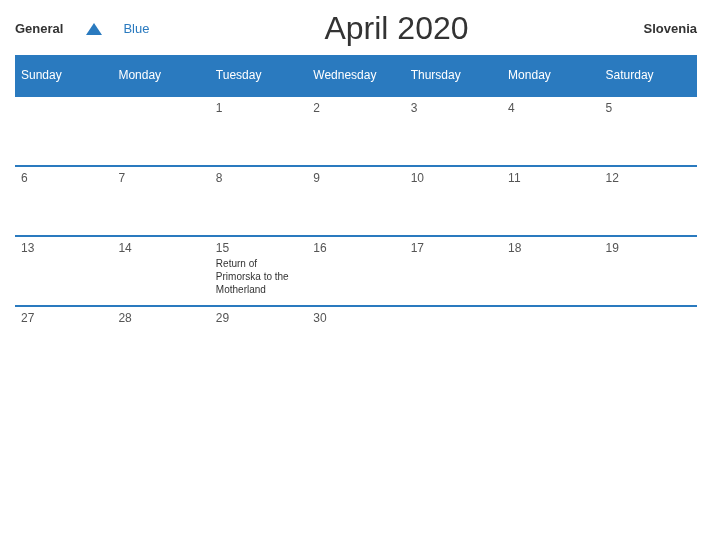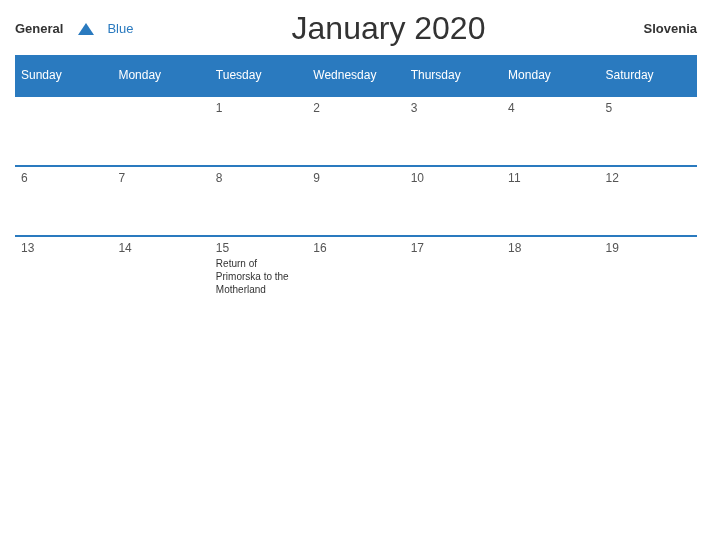--- a/index.html
+++ b/index.html
@@ -18,21 +18,21 @@
     }
     .header {
       display: flex;
       align-items: center;
       justify-content: space-between;
       margin-bottom: 8px;
     }
     .logo {
       display: flex;
       align-items: center;
-      gap: 12px;
+      gap: 20px;
     }
     .logo-general {
       font-size: 13px;
       font-weight: bold;
       color: #333;
     }
     .logo-blue {
       font-size: 13px;
       font-weight: normal;
       color: #2a7abf;
@@ -97,21 +97,21 @@
 
 <div class="page">
   <div class="header">
     <div class="logo">
       <span class="logo-general">General</span>
       <svg class="logo-flag" viewBox="0 0 18 14">
         <polygon points="9,1 17,13 1,13" fill="#2a7abf"></polygon>
       </svg>
       <span class="logo-blue">Blue</span>
     </div>
-    <h1 class="title">January 2020</h1>
+    <h1 class="title">April 2020</h1>
     <div class="country">Slovenia</div>
   </div>
 
   <table class="calendar">
     <thead>
       <tr>
         <th>Sunday</th>
         <th>Monday</th>
         <th>Tuesday</th>
         <th>Wednesday</th>
@@ -180,15 +180,32 @@
           <td>
             <span class="day-number">17</span>
           </td>
           <td>
             <span class="day-number">18</span>
           </td>
           <td>
             <span class="day-number">19</span>
           </td>
         </tr>
+        <tr>
+          <td>
+            <span class="day-number">27</span>
+          </td>
+          <td>
+            <span class="day-number">28</span>
+          </td>
+          <td>
+            <span class="day-number">29</span>
+          </td>
+          <td>
+            <span class="day-number">30</span>
+          </td>
+          <td></td>
+          <td></td>
+          <td></td>
+        </tr>
       </tbody>
   </table>
 </div>
 
 </body></html>

